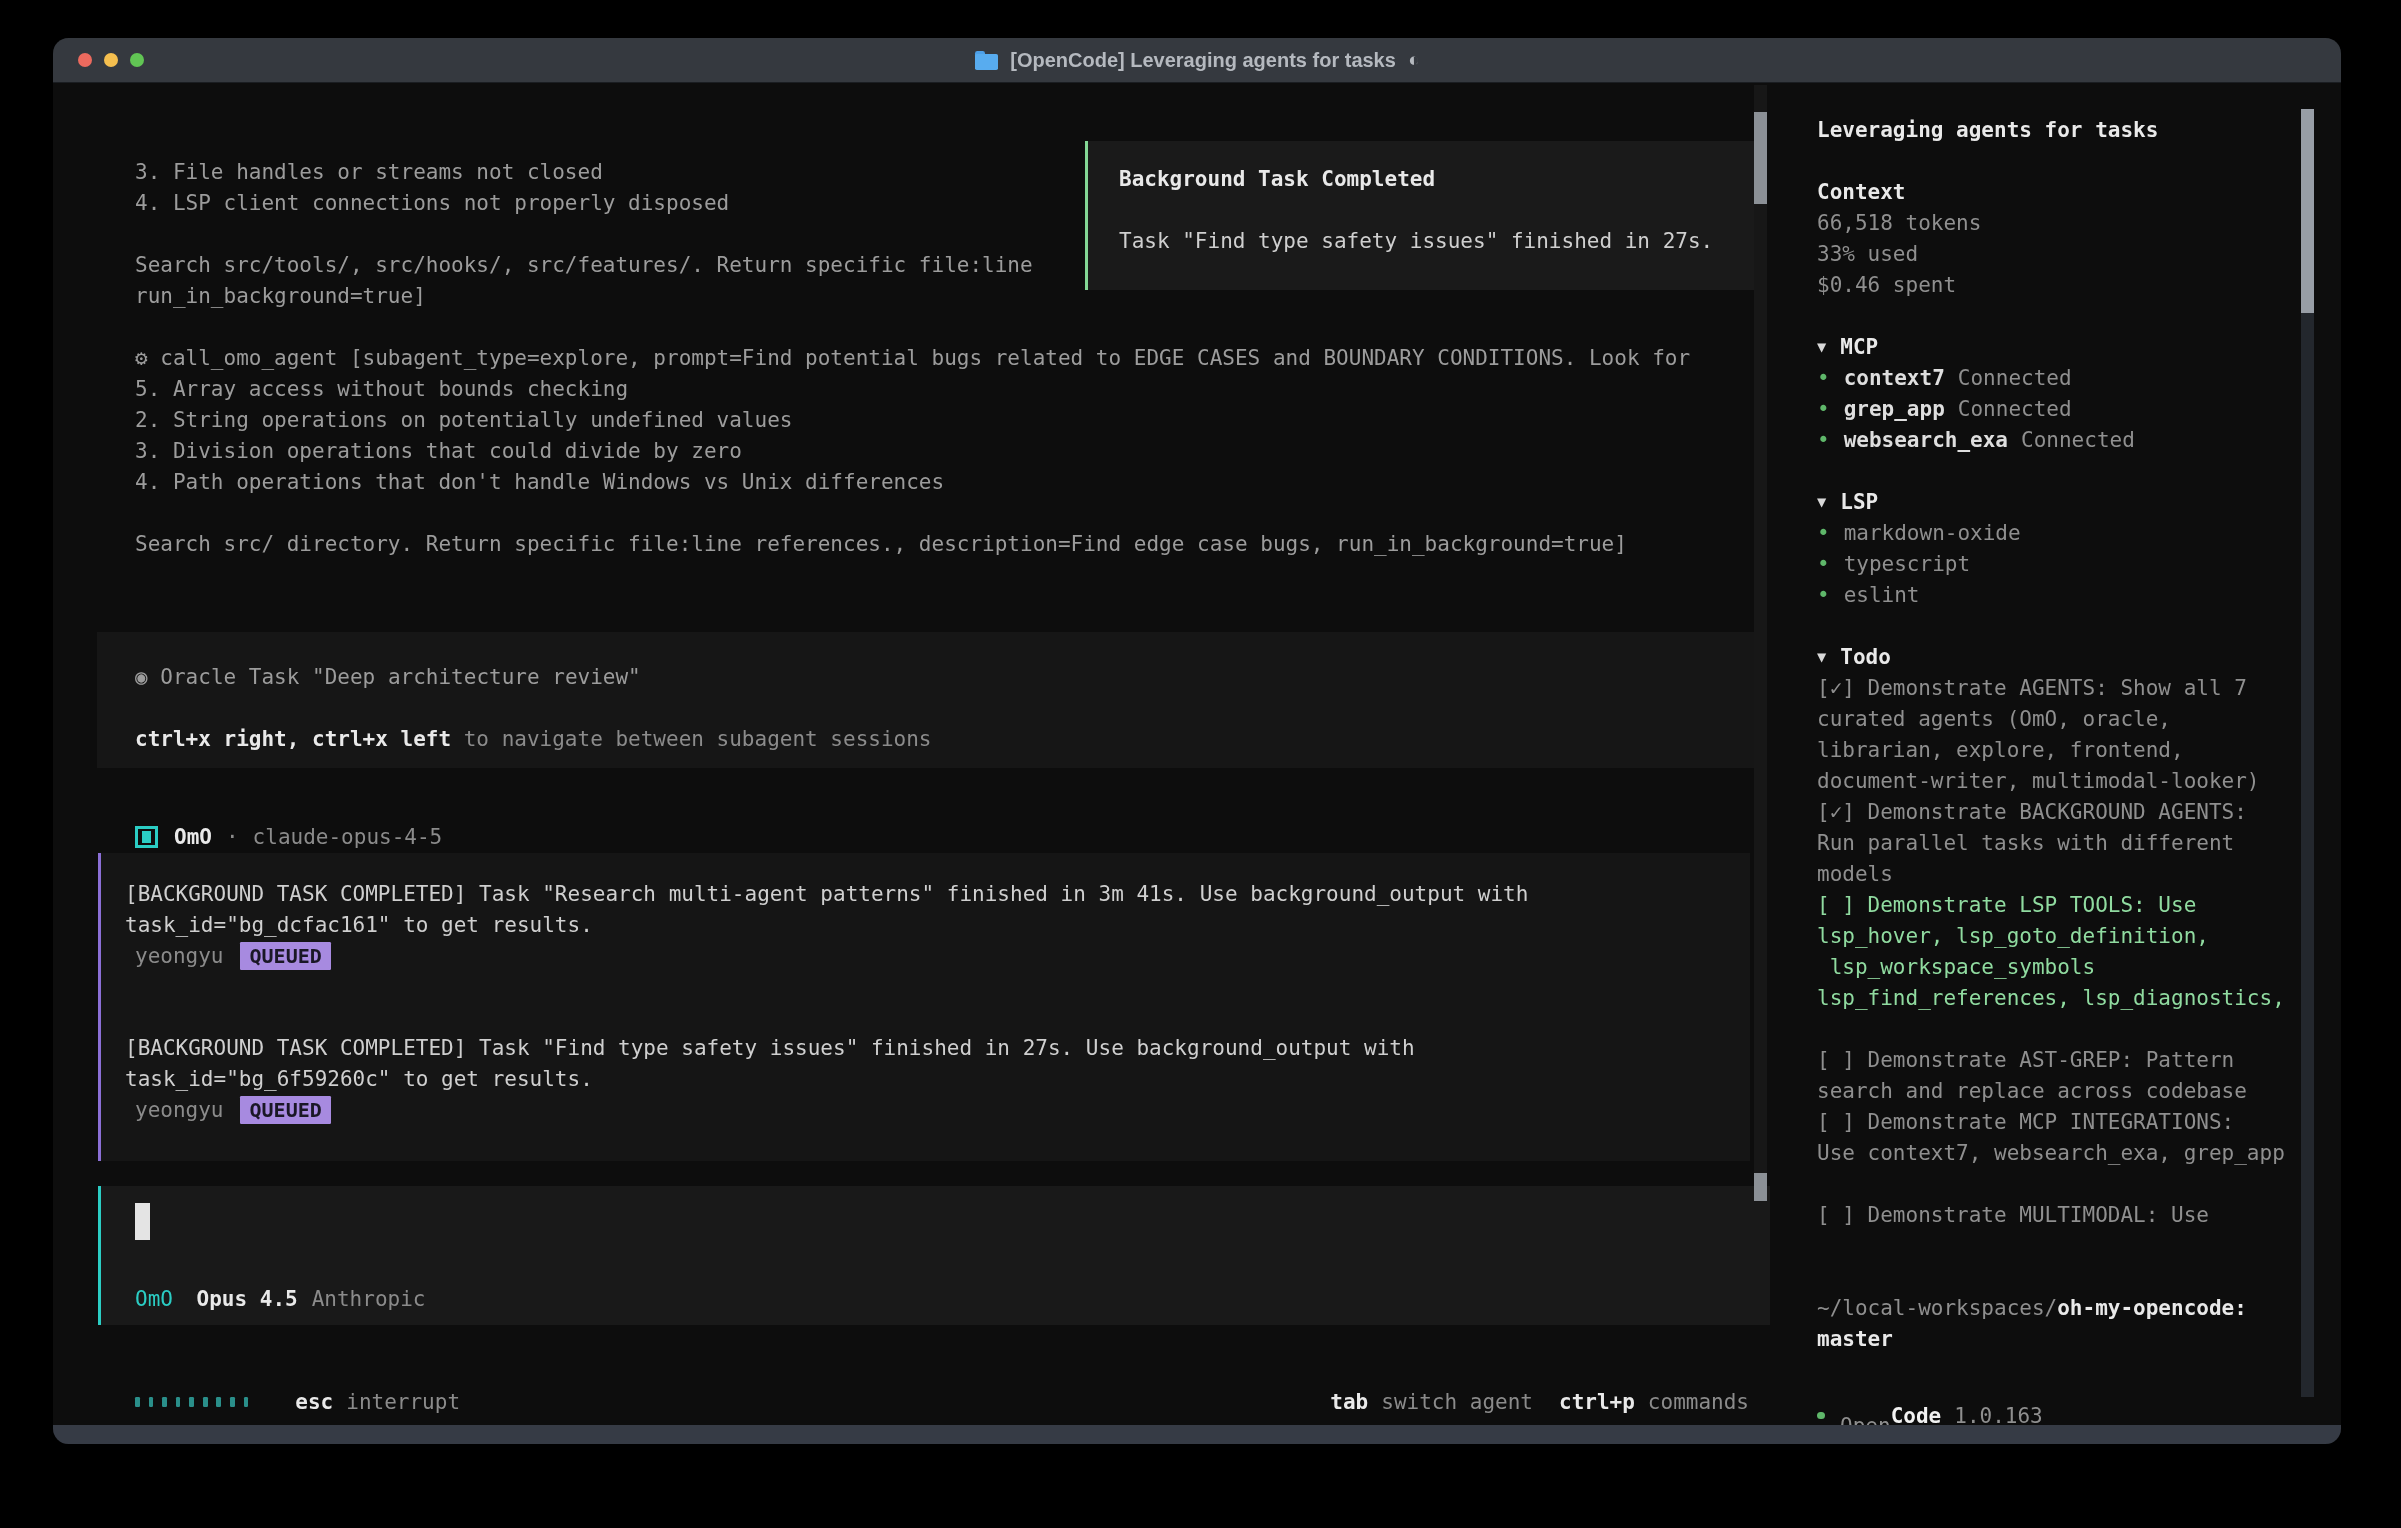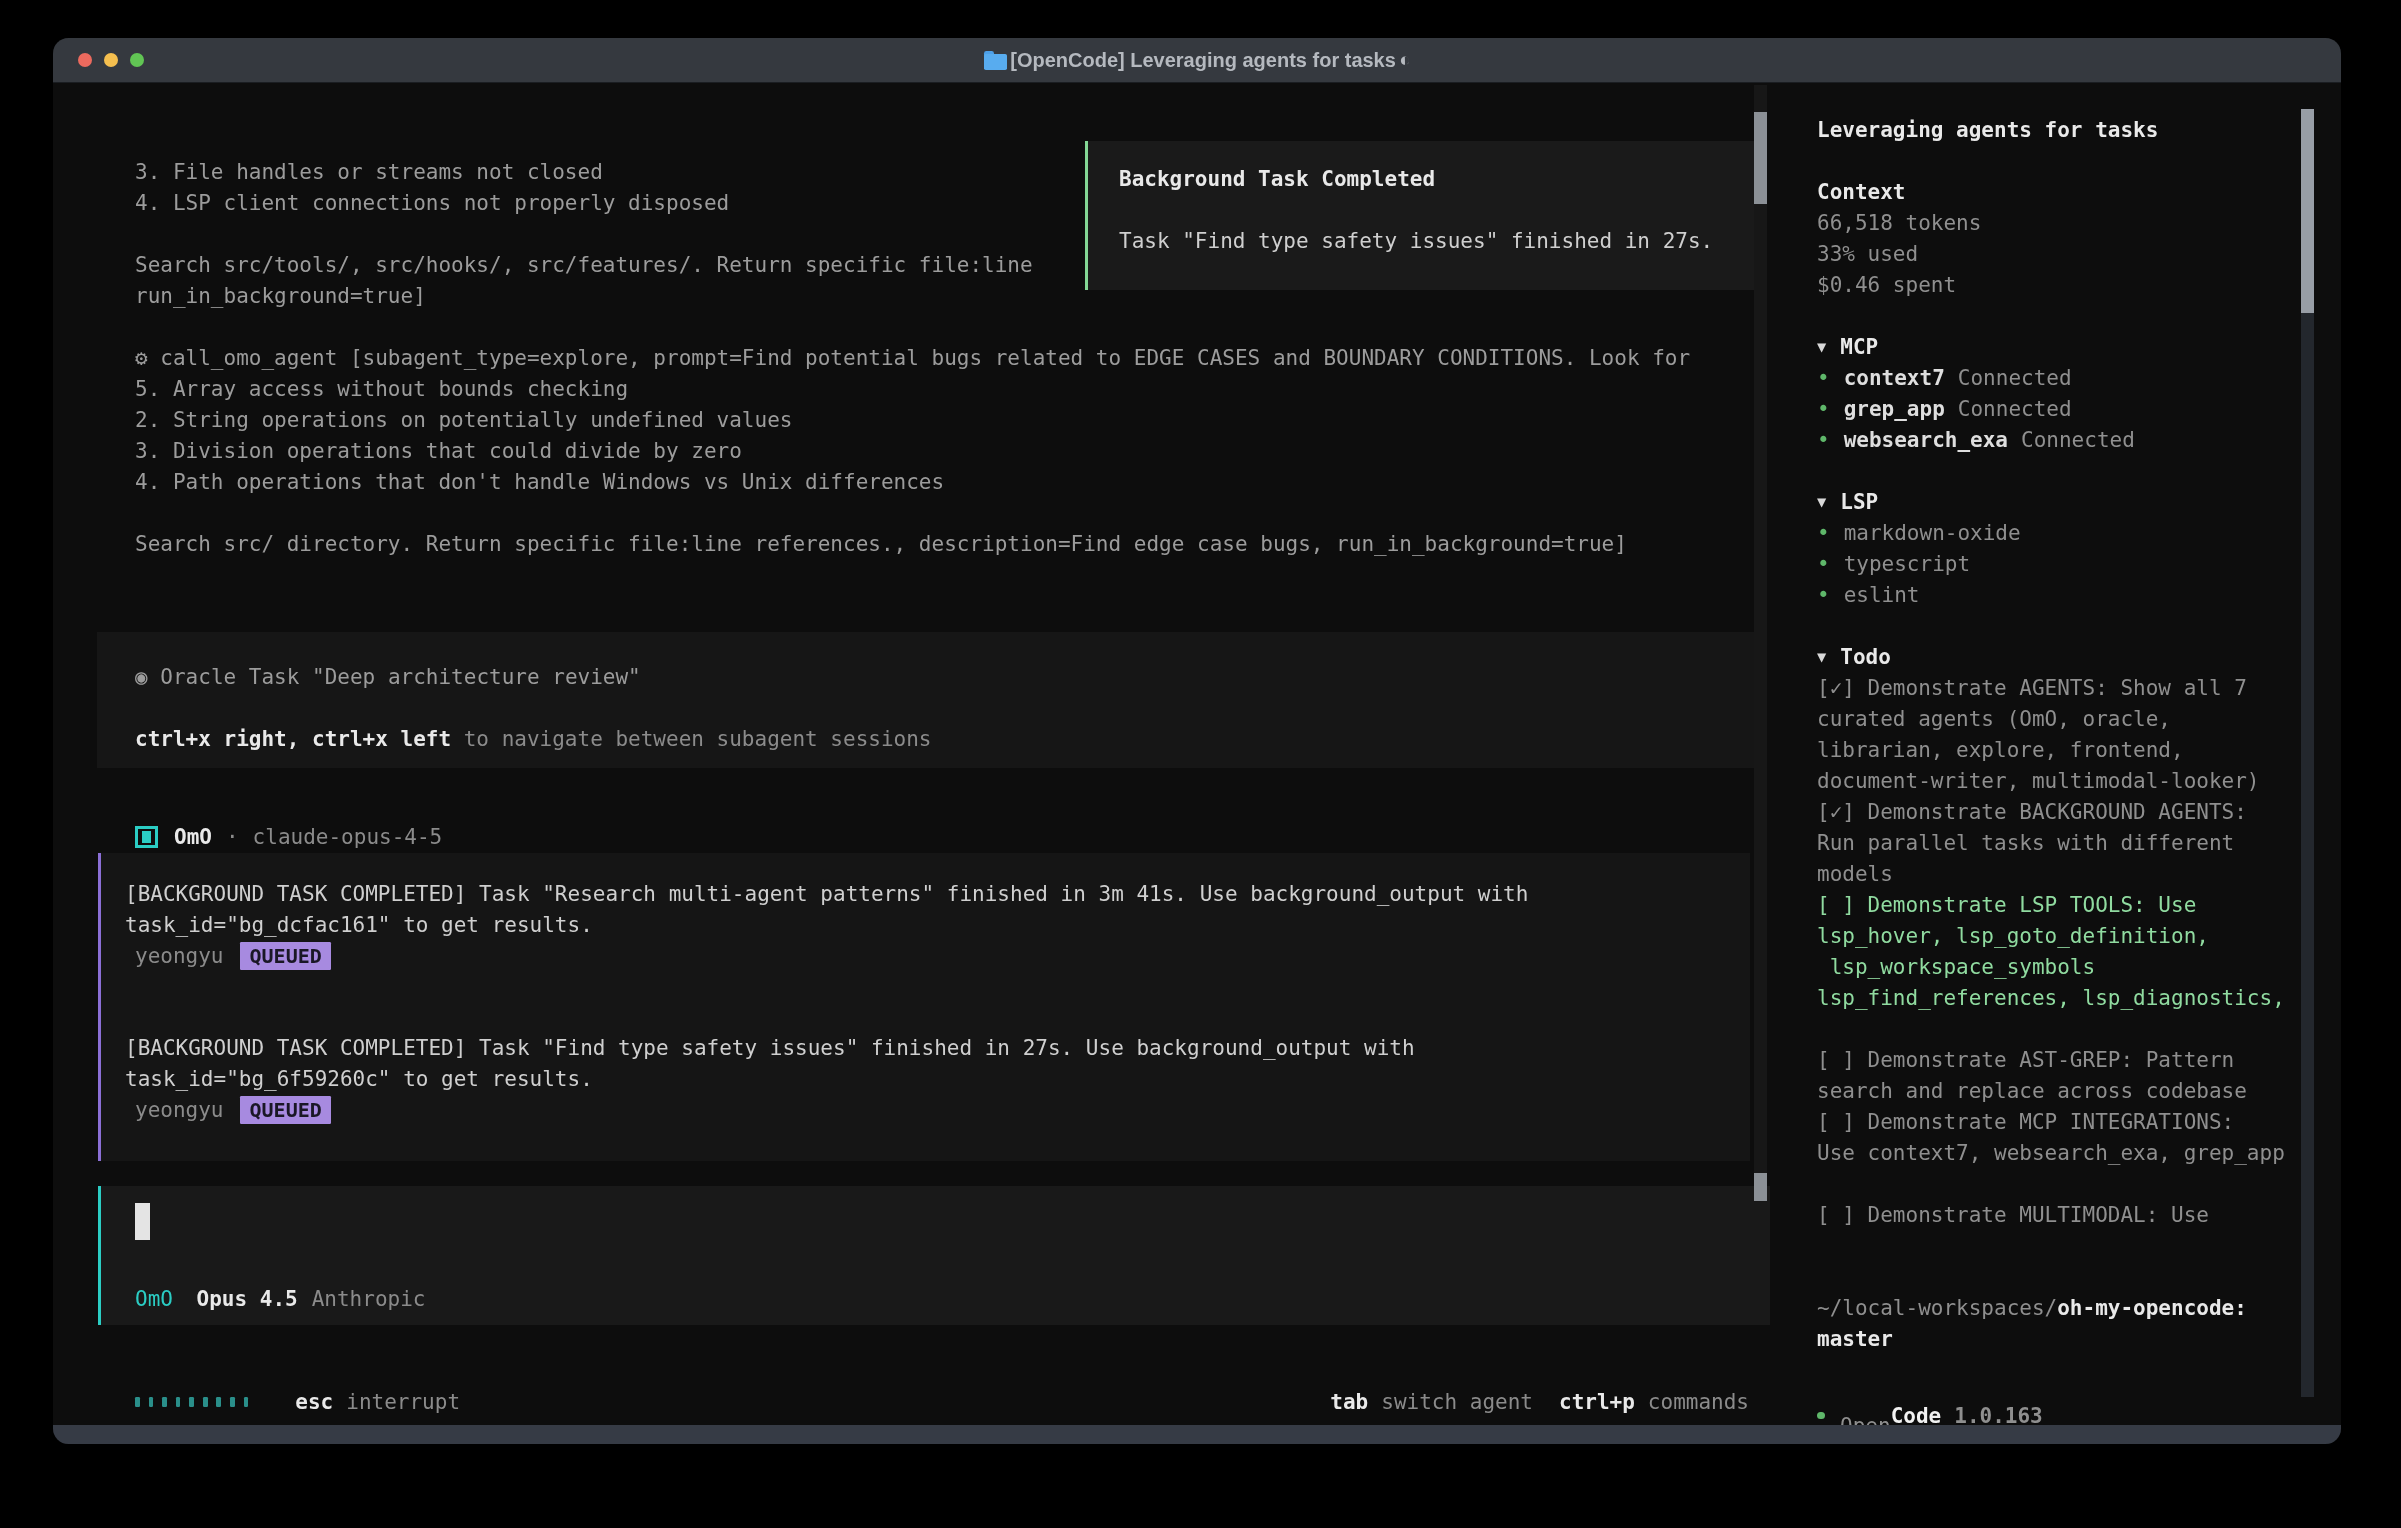--- a/index.html
+++ b/index.html
@@ -9,21 +9,21 @@
   .window { position:absolute; left:53px; top:38px; width:2288px; height:1406px;
             background:#0d0d0d; border-radius:15.4px; overflow:hidden; }
 
   
   .titlebar { position:absolute; left:0; top:0; width:100%; height:45px;
               background:#35393f; border-bottom:1.2px solid #1a1d21;
               display:flex; align-items:center; justify-content:center; }
   .traffic { position:absolute; left:25px; top:15.4px; display:flex; gap:11.8px; }
   .light { width:14px; height:14px; border-radius:50%; }
   .light.red{ background:#ec6a5e; } .light.yellow{ background:#f5bf4f; } .light.green{ background:#61c554; }
-  .title-wrap { display:flex; align-items:center; gap:3px;
+  .title-wrap { display:flex; align-items:center; gap:12px;
                 font-family:"Liberation Sans", sans-serif; font-weight:bold;
                 font-size:20px; color:#b5b9bf; }
   .folder-icon { width:23.6px; height:19px; position:relative; }
   .folder-icon .back { position:absolute; left:0; top:0; width:10.6px; height:5.9px;
                        background:#4da0e8; border-radius:2.4px 2.4px 0 0; }
   .folder-icon .front { position:absolute; left:0; top:3px; width:23.6px; height:16px;
                         background:#58ace f; background:#58acef; border-radius:1.8px; }
   .moon { font-size:19px; color:#b5b9bf; }
 
   
@@ -99,21 +99,21 @@
   .item-name { color:#dedede; font-weight:bold; }
   .item-status { color:#8f8f8f; margin-left:13px; }
   .c-dim { color:#8f8f8f; }
   .c-green { color:#90dba0; }
   .cwd-path { color:#8f8f8f; }
   .cwd-repo { color:#e9e9e9; font-weight:bold; }
   .footer { position:absolute; left:1764px; top:1362px; height:31px; display:flex; align-items:center; font-size:21px; }
   .footer .dot { width:7.7px; height:7.7px; border-radius:50%; background:#5fb76a; margin-right:15.4px; }
   .footer .open { color:#8f8f8f;margin-top:21px; }
   .footer .code { color:#f2f2f2; font-weight:bold; }
-  .footer .ver { color:#8f8f8f; margin-left:13px;font-weight:bold; }
+  .footer .ver { color:#8f8f8f; margin-left:13px; }
 
   
   .bottombar { position:absolute; left:0; bottom:0; width:100%; height:19px; background:#363b45; }
 </style>
 </head>
 <body>
 
 <div class="screen">
   <div class="window">
 

